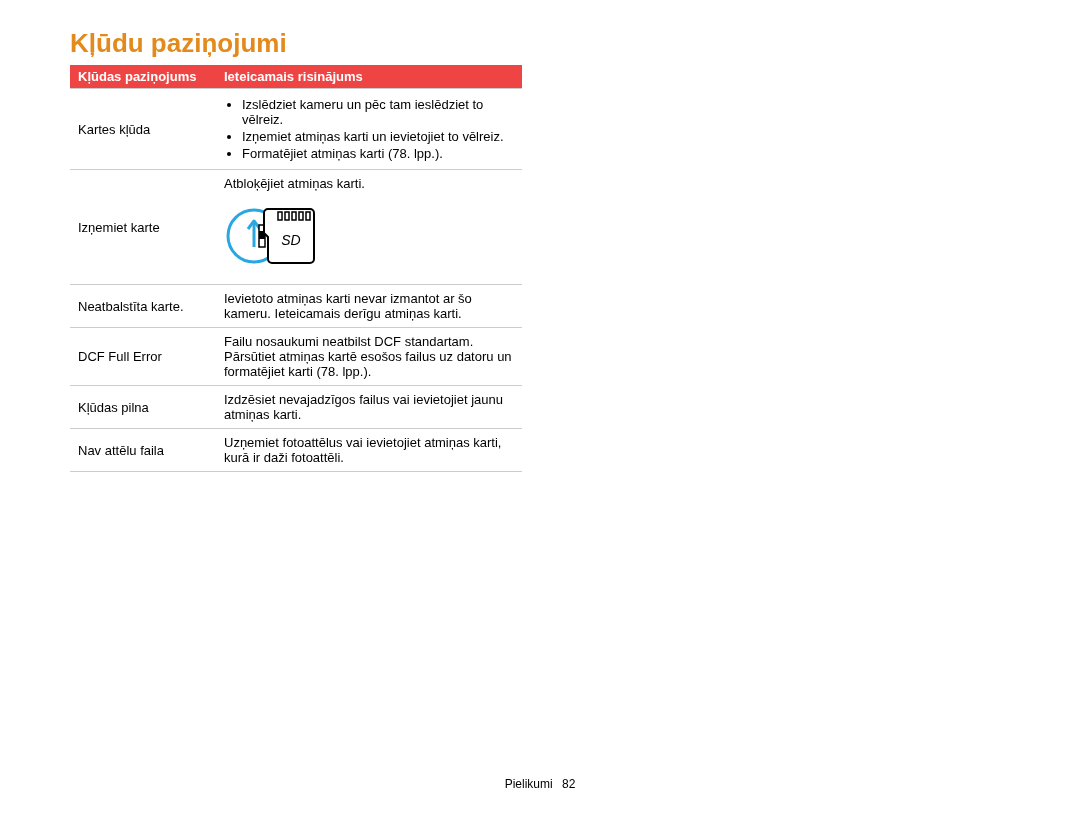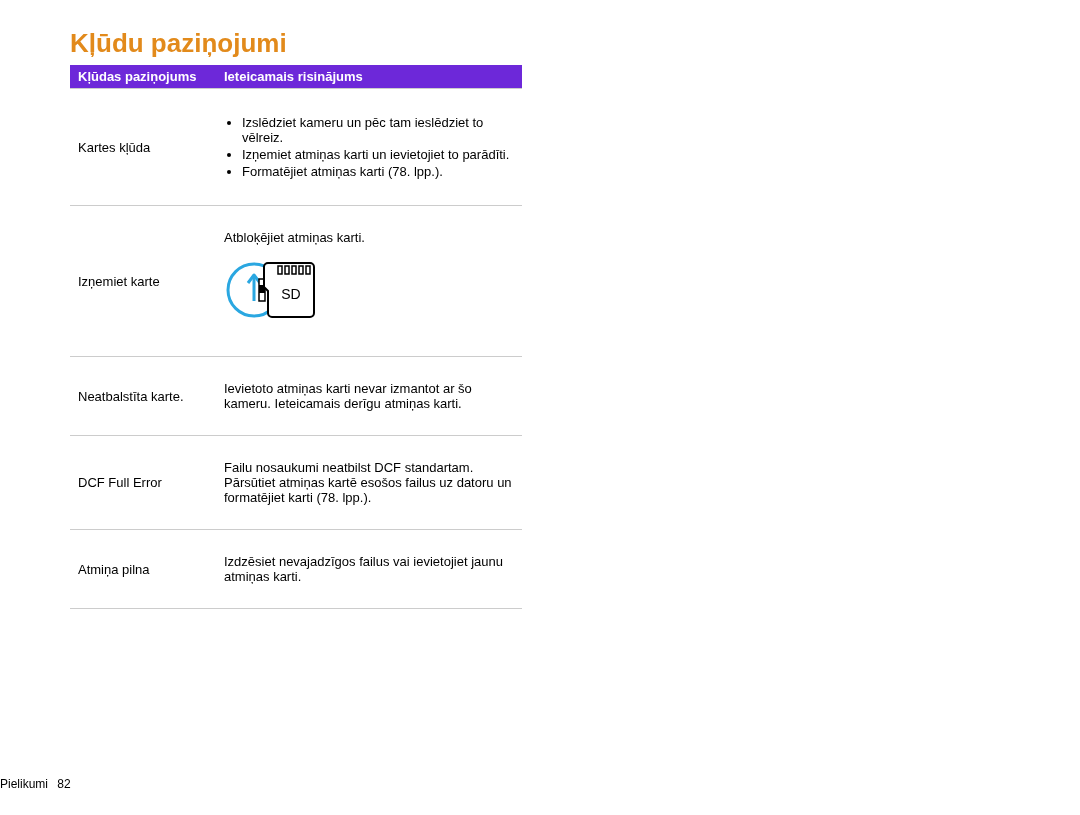--- a/index.html
+++ b/index.html
@@ -27,51 +27,53 @@
   .intro {
     font-size: 13px;
     margin: 0 0 24px 0;
   }
   table.err {
     width: 452px;
     border-collapse: collapse;
     font-size: 13px;
   }
   table.err th {
-    background: #6d28d9;
+    background: #ef4444;
     color: #fff;
     font-weight: bold;
     text-align: left;
     padding: 4px 8px;
     border-bottom: 1px solid #ccc;
   }
   table.err td {
     vertical-align: middle;
-    padding: 24px 8px;
+    padding: 6px 8px;
     border-bottom: 1px solid #ccc;
   }
   table.err td.label {
     width: 130px;
     font-weight: normal;
   }
   ul.bullets {
     margin: 0;
     padding-left: 18px;
   }
   ul.bullets li {
     margin: 2px 0;
   }
   .sd-wrap {
     margin-top: 6px;
+    font-style: italic;
   }
   .footer {
     position: absolute;
     bottom: 24px;
     left: 0;
     width: 1080px;
+    text-align: center;
     font-size: 12px;
   }
   .footer .n {
     margin-left: 6px;
   }
 </style>
 </head>
 <body>
 
 <div class="page">
@@ -83,21 +85,21 @@
         <th>Kļūdas paziņojums</th>
         <th>Ieteicamais risinājums</th>
       </tr>
     </thead>
     <tbody>
       <tr>
         <td class="label">Kartes kļūda</td>
         <td>
           <ul class="bullets">
             <li>Izslēdziet kameru un pēc tam ieslēdziet to vēlreiz.</li>
-            <li>Izņemiet atmiņas karti un ievietojiet to parādīti.</li>
+            <li>Izņemiet atmiņas karti un ievietojiet to vēlreiz.</li>
             <li>Formatējiet atmiņas karti (78. lpp.).</li>
           </ul>
         </td>
       </tr>
       <tr>
         <td class="label">Izņemiet karte</td>
         <td>
           <div>Atbloķējiet atmiņas karti.</div>
           <div class="sd-wrap">
             <svg width="100" height="78" viewBox="0 0 100 78">
@@ -123,22 +125,26 @@
       </tr>
       <tr>
         <td class="label">Neatbalstīta karte.</td>
         <td>Ievietoto atmiņas karti nevar izmantot ar šo kameru. Ieteicamais derīgu atmiņas karti.</td>
       </tr>
       <tr>
         <td class="label">DCF Full Error</td>
         <td>Failu nosaukumi neatbilst DCF standartam. Pārsūtiet atmiņas kartē esošos failus uz datoru un formatējiet karti (78. lpp.).</td>
       </tr>
       <tr>
-        <td class="label">Atmiņa pilna</td>
+        <td class="label">Kļūdas pilna</td>
         <td>Izdzēsiet nevajadzīgos failus vai ievietojiet jaunu atmiņas karti.</td>
+      </tr>
+      <tr>
+        <td class="label">Nav attēlu faila</td>
+        <td>Uzņemiet fotoattēlus vai ievietojiet atmiņas karti, kurā ir daži fotoattēli.</td>
       </tr>
     </tbody>
   </table>
 
   <div class="footer">
     <span>Pielikumi</span>
     <span class="n">82</span>
   </div>
 </div>
 

